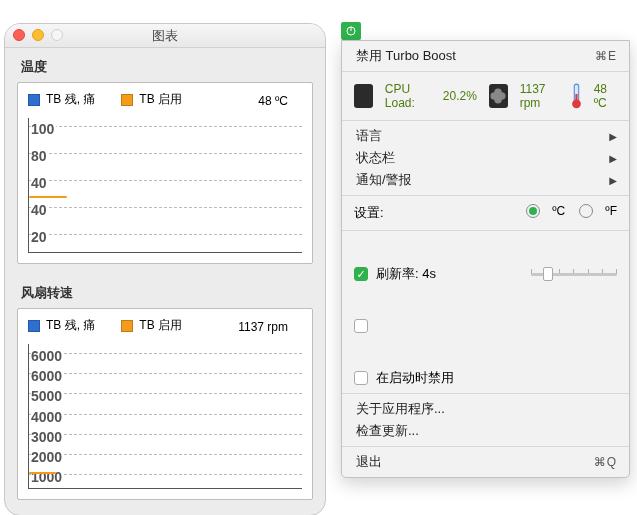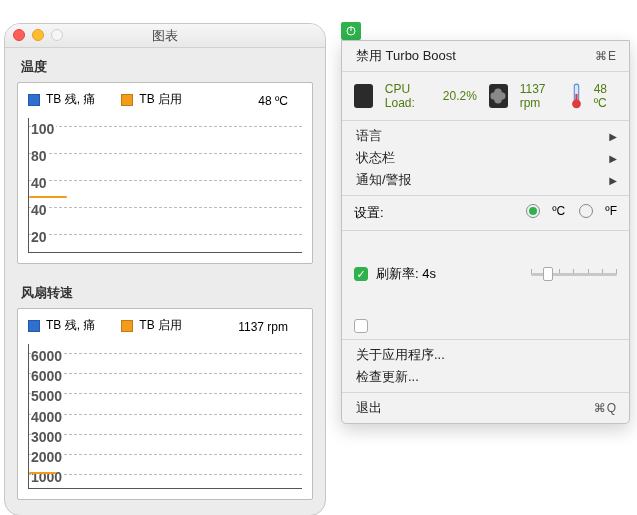--- a/index.html
+++ b/index.html
@@ -217,20 +217,24 @@
           <span></span>
           <span></span>
         </span>
       <span class="slider-track"></span>
       <span class="slider-thumb"></span>
     </span>
   </div>
   <div class="cb-row">
       <span class="cb"></span>
     </div>
+  <div class="cb-row">
+      <span class="cb"></span>
+      <span>在启动时禁用</span>
+    </div>
 
   <div class="msep"></div>
   <div class="mrow">
       <span>关于应用程序...</span>
     </div>
   <div class="mrow">
       <span>检查更新...</span>
     </div>
   <div class="msep"></div>
   <div class="mrow">

